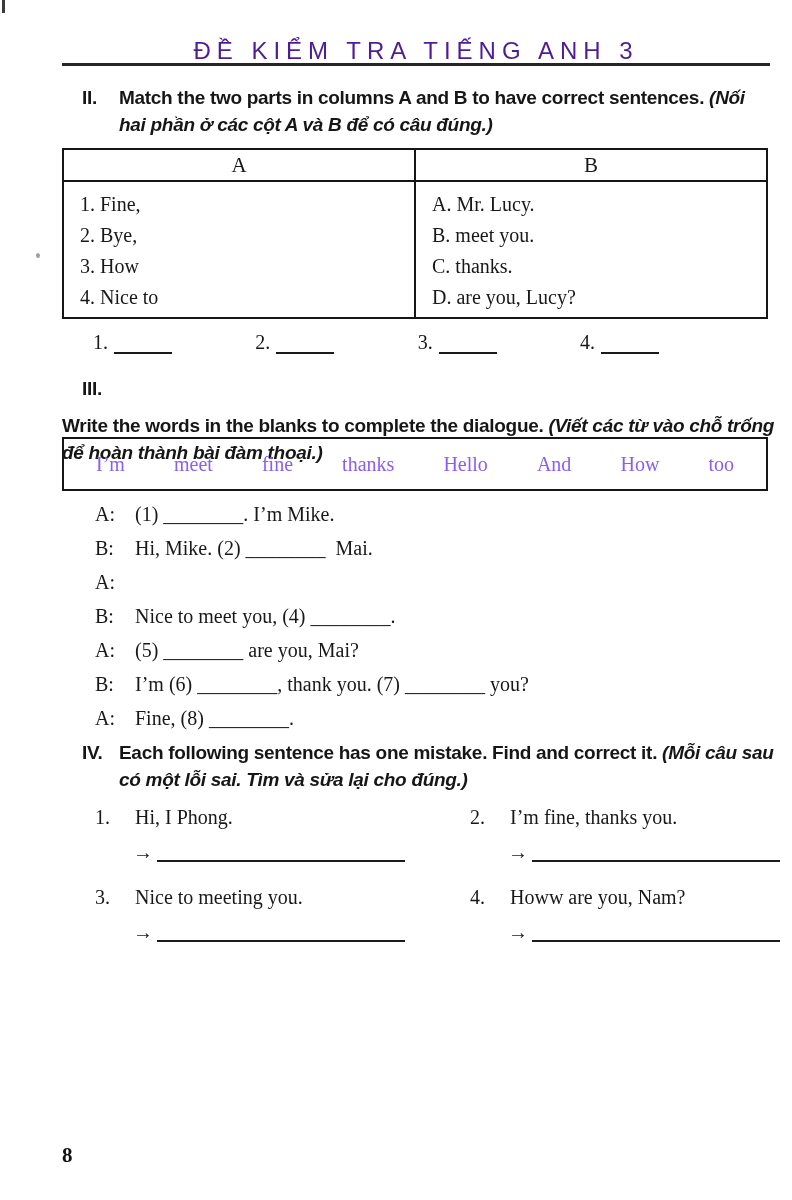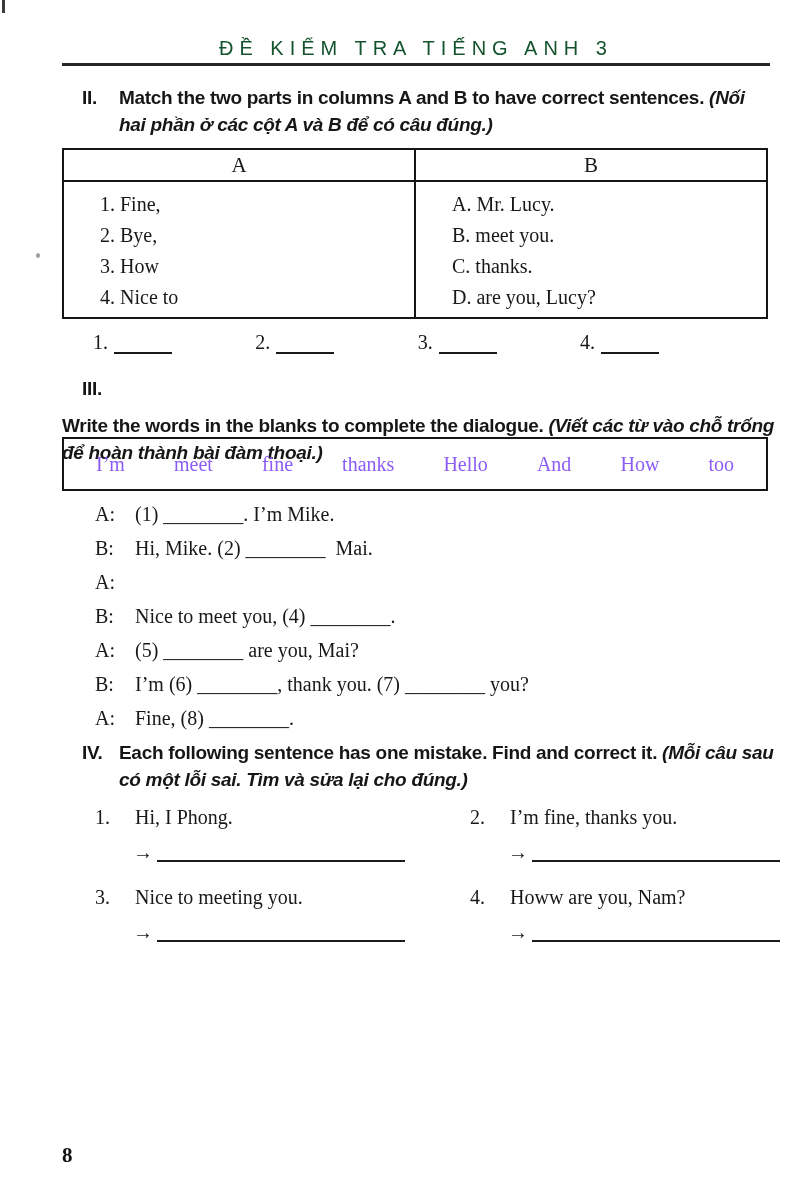--- a/index.html
+++ b/index.html
@@ -7,22 +7,22 @@
     position:relative;width:792px;height:1200px;background:#ffffff;
     font-family:"Liberation Serif",serif;color:#1a1a1a;overflow:hidden;
   }
   
   .corner-mark{position:absolute;left:2px;top:0;width:3px;height:13px;background:#3a3a3a;}
   .speck{position:absolute;left:36px;top:253px;width:4px;height:5px;background:#9f9f9f;border-radius:50%;}
 
   
   .title{
     position:absolute;top:37px;left:62px;width:708px;text-align:center;
-    font-family:"Liberation Sans",sans-serif;font-size:20px;font-weight:400;
-    letter-spacing:6px;color:#14532d;white-space:nowrap;
+    font-family:"Liberation Sans",sans-serif;font-size:24px;font-weight:400;
+    letter-spacing:6px;color:#4c1d95;white-space:nowrap;
   }
   .rule{position:absolute;top:63px;left:62px;width:708px;border-top:3px solid #262626;}
 
   
   .sec{
     position:absolute;left:62px;width:714px;display:flex;
     font-family:"Liberation Sans",sans-serif;font-weight:bold;font-size:19px;
     line-height:27px;color:#161616;letter-spacing:-0.3px;
   }
   .sec .sec-num{flex:0 0 37px;margin-left:20px;}
@@ -31,21 +31,21 @@
   #sec3{top:375px;flex-direction:column;}
   #sec4{top:739px;}
 
   
   .match-table{
     position:absolute;top:148px;left:62px;width:706px;
     border-collapse:collapse;font-size:20px;color:#181818;
   }
   .match-table th,.match-table td{border:2px solid #161616;}
   .match-table th{height:28px;font-weight:normal;font-size:21px;text-align:center;}
-  .match-table td{vertical-align:top;width:50%;padding:7px 0 4px 36px;}
+  .match-table td{vertical-align:top;width:50%;padding:7px 0 4px 16px;}
   .cell-line{height:31px;line-height:31px;}
 
   
   .ans-row{
     position:absolute;top:331px;left:93px;width:566px;display:flex;
     justify-content:space-between;font-size:20px;color:#181818;
   }
   .ans-item{display:flex;align-items:flex-end;}
   .blank{display:inline-block;width:58px;height:19px;border-bottom:2px solid #1a1a1a;margin-left:6px;}
 

